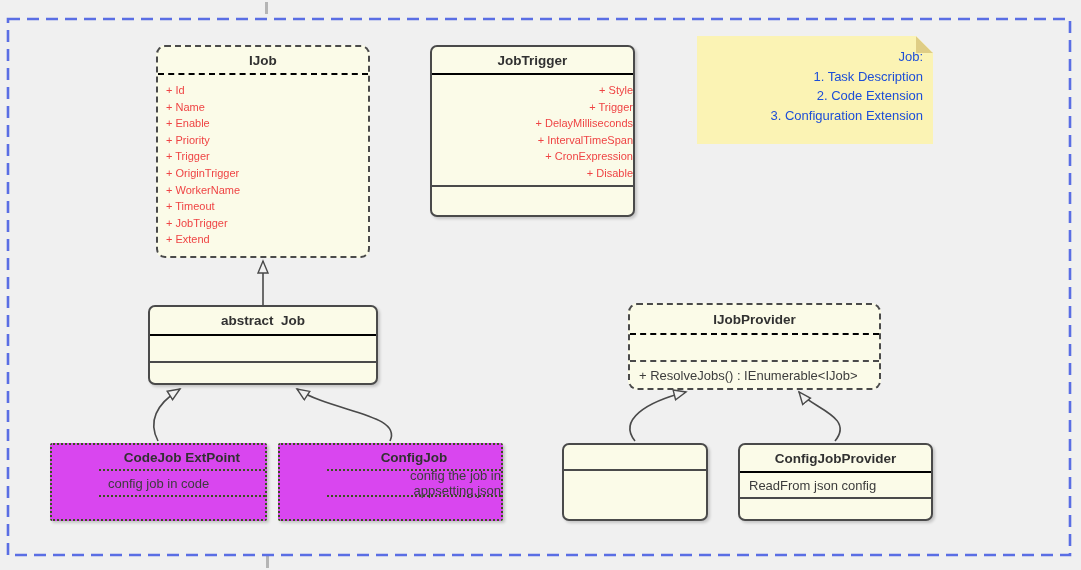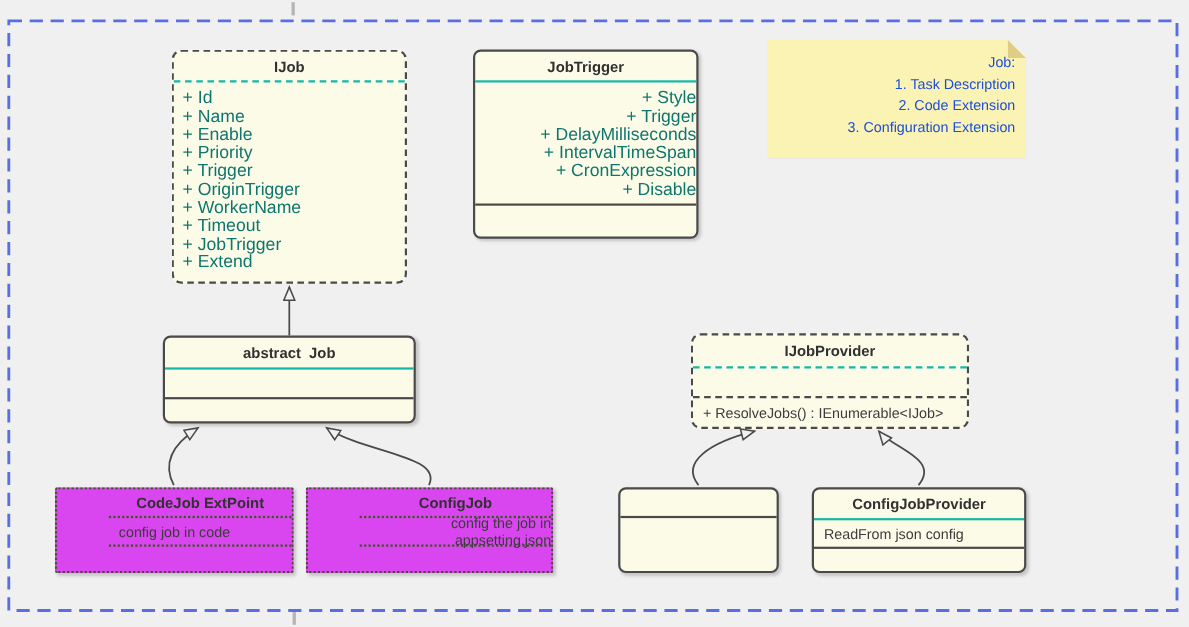--- a/index.html
+++ b/index.html
@@ -15,30 +15,30 @@
     background:#fbfbe8;border:2px solid #4a4a4a;border-radius:7px;
     display:flex;flex-direction:column;
   }
   .box.dashed{border-style:dashed;border-radius:9px;}
   .box.green{background:#d946ef;border:2px dotted #3a551f;border-radius:2px;padding-left:47px;}
   .shadow{box-shadow:2px 2px 3px rgba(0,0,0,0.18);text-align:right;}
   .title{
     box-sizing:border-box;flex:0 0 auto;
     display:flex;align-items:center;justify-content:center;
     font-size:13.5px;font-weight:700;color:#313131;
-    border-bottom:2px solid #14b8a6;white-space:pre-wrap;
+    border-bottom:2px solid #000000;white-space:pre-wrap;
   }
   .dashed > .title{border-bottom-style:dashed;}
   .green > .title{border-bottom-style:dotted;border-bottom-color:#3a551f;}
   .sect{box-sizing:border-box;flex:0 0 auto;border-bottom:2px solid #4a4a4a;}
   .dashed > .sect{border-bottom-style:dashed;}
   .green > .sect{border-bottom-style:dotted;border-bottom-color:#3a551f;}
   .sect.last, .box > .sect:last-child{border-bottom:none;flex:1 1 auto;}
   .fields{padding:7px 0 0 0;}
-  .fld{font-size:16px;color:#0f766e;line-height:16.6px;padding-left:8px;white-space:pre;}
+  .fld{font-size:11px;color:#ef4444;line-height:16.6px;padding-left:8px;white-space:pre;}
   .oneline{display:flex;align-items:center;font-size:13px;color:#3c3c3c;padding-left:9px;}
   .note{
     position:absolute;left:697px;top:36px;width:236px;height:108px;z-index:3;
     background:#fbf3b4;
     clip-path:polygon(0 0, 219px 0, 236px 17px, 236px 108px, 0 108px);
     padding:11px 10px 0 13px;box-sizing:border-box;
   }
   .note .fold{
     position:absolute;left:219px;top:0;width:17px;height:17px;
     background:#dfcd85;clip-path:polygon(0 0, 100% 100%, 0 100%);

